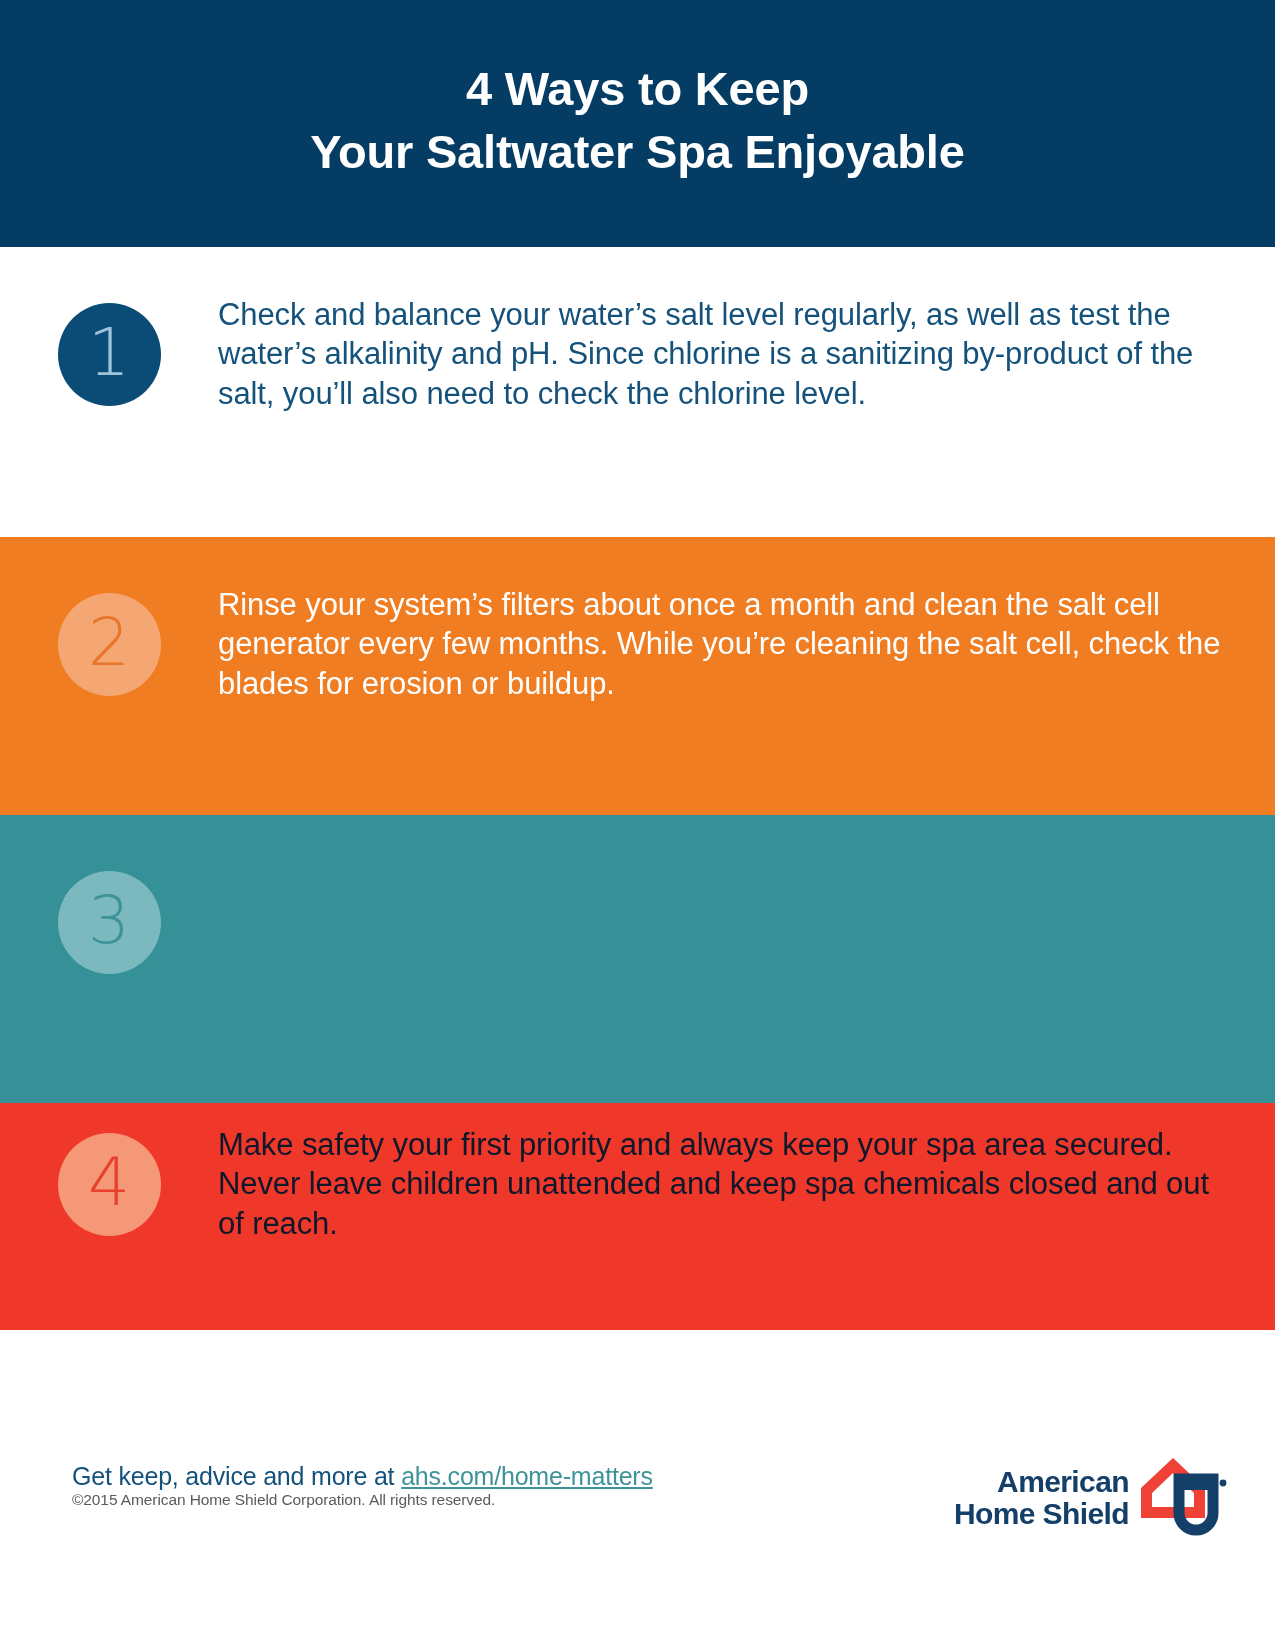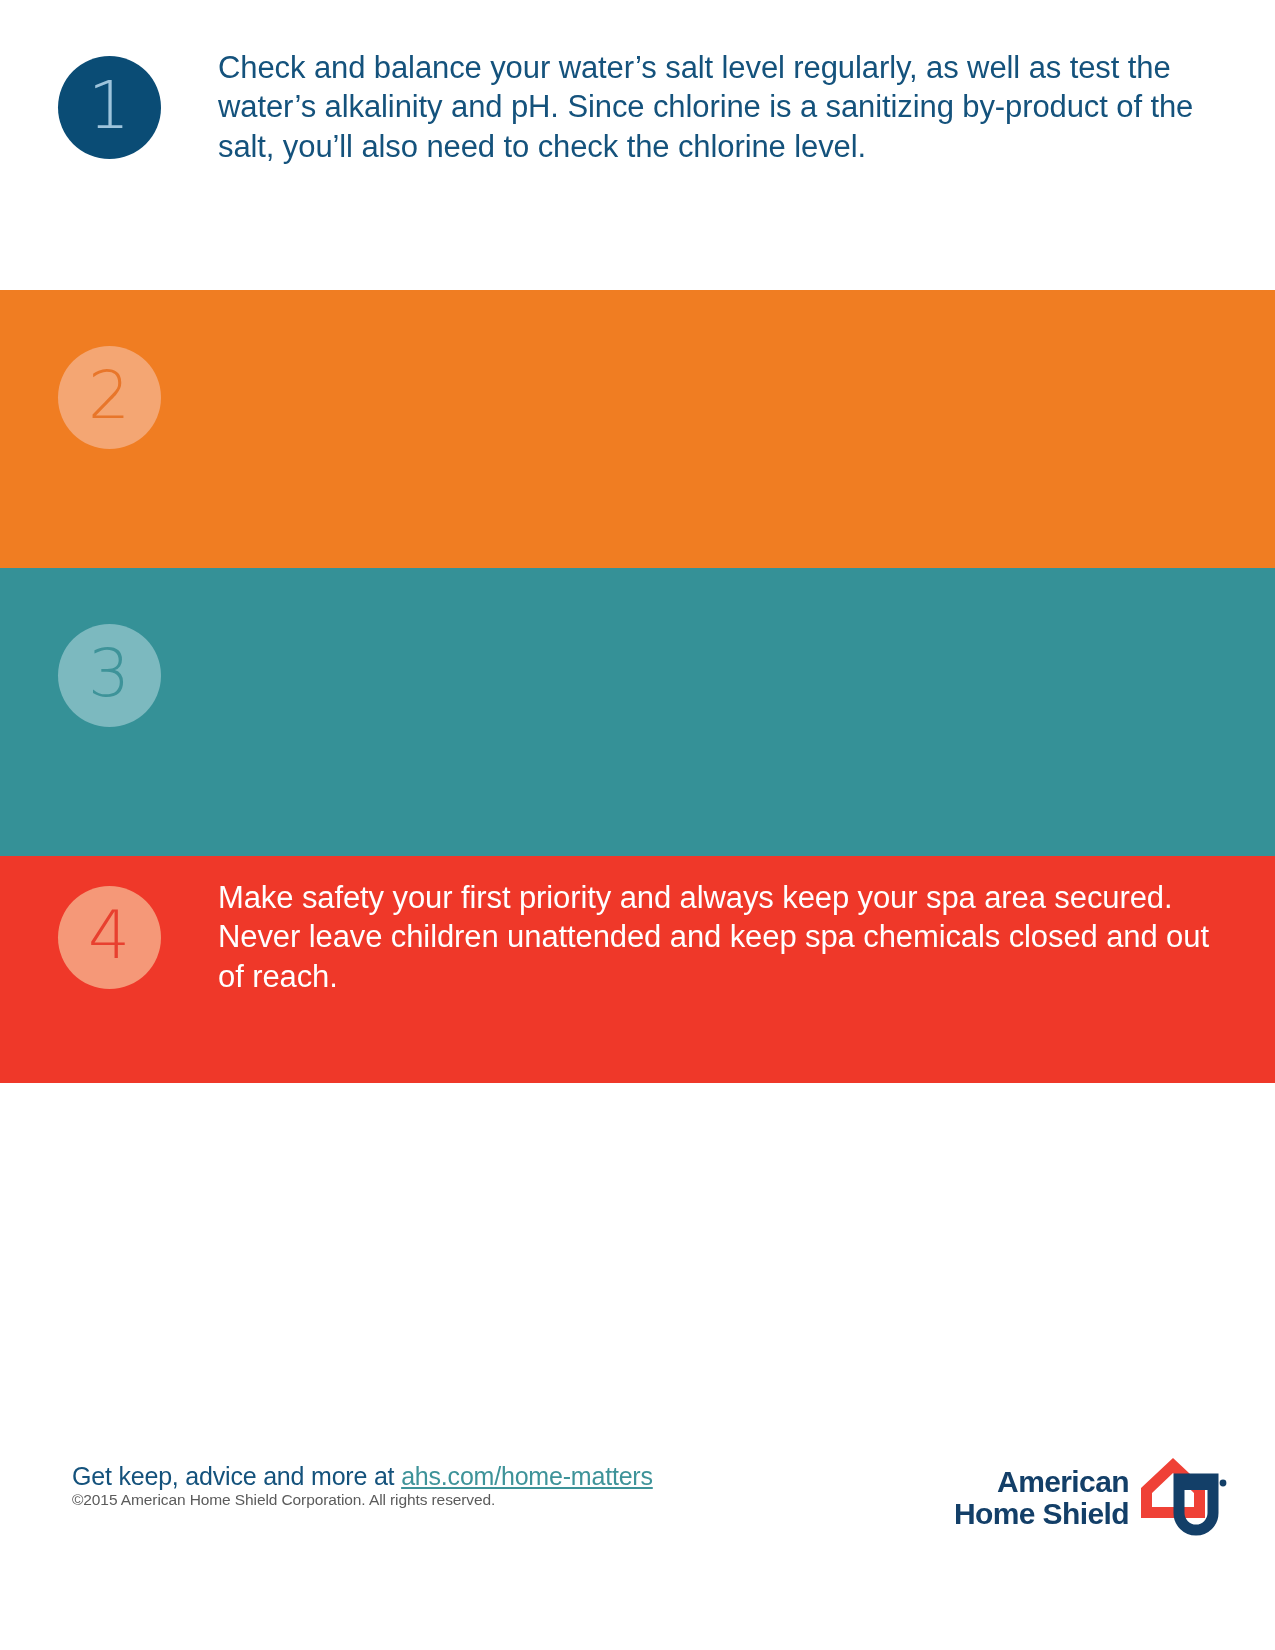--- a/index.html
+++ b/index.html
@@ -125,53 +125,58 @@
     margin-right:4px;
   }
   .logo-mark{position:relative;width:96px;height:92px;}
   .logo-mark svg{display:block;}
 </style>
 </head>
 <body>
 
 <div class="page">
 
+  <div class="header" style="background: rgb(4, 60, 100);">
+    <div class="header-title" style="color: rgb(255, 255, 255);">4 Ways to Keep
+Your Saltwater Spa Enjoyable</div>
+  </div>
 
   <div class="tip tip-1" style="background: rgb(255, 255, 255);">
     <div class="badge-col">
       <div class="badge b1" style="background: rgb(10, 76, 117);">
         <span class="badge-num" style="color: rgb(158, 196, 220);">1</span>
       </div>
     </div>
     <div class="tip-text" style="color: rgb(20, 82, 124);">Check and balance your water’s salt level regularly, as well as test the water’s alkalinity and pH. Since chlorine is a sanitizing by-product of the salt, you’ll also need to check the chlorine level.</div>
   </div>
 
   <div class="tip tip-2" style="background: rgb(240, 125, 34);">
     <div class="badge-col">
       <div class="badge b2" style="background: rgb(244, 166, 115);">
         <span class="badge-num" style="color: rgb(232, 118, 42);">2</span>
       </div>
     </div>
+    <div class="tip-text" style="color: rgb(255, 255, 255);">Rinse your system’s filters about once a month and clean the salt cell generator every few months. While you’re cleaning the salt cell, check the blades for erosion or buildup.</div>
   </div>
 
   <div class="tip tip-3" style="background: rgb(53, 145, 151);">
     <div class="badge-col">
       <div class="badge b3" style="background: rgb(124, 185, 191);">
         <span class="badge-num" style="color: rgb(62, 147, 153);">3</span>
       </div>
     </div>
   </div>
 
   <div class="tip tip-4" style="background: rgb(239, 56, 41);">
     <div class="badge-col">
       <div class="badge b4" style="background: rgb(245, 152, 120);">
         <span class="badge-num" style="color: rgb(232, 64, 47);">4</span>
       </div>
     </div>
-    <div class="tip-text" style="color: #ffffff;">Make safety your first priority and always keep your spa area secured. Never leave children unattended and keep spa chemicals closed and out of reach.</div>
+    <div class="tip-text" style="color: #0f172a;">Make safety your first priority and always keep your spa area secured. Never leave children unattended and keep spa chemicals closed and out of reach.</div>
   </div>
 
   <div class="footer">
 
     <div class="footer-text">
       <div class="footer-line1"><span>Get keep, advice and more at </span><a class="footer-link" href="#" style="color: rgb(62, 147, 153);">ahs.com/home-matters</a></div>
       <div class="footer-line2">©2015 American Home Shield Corporation. All rights reserved.</div>
     </div>
 
     <div class="logo">

